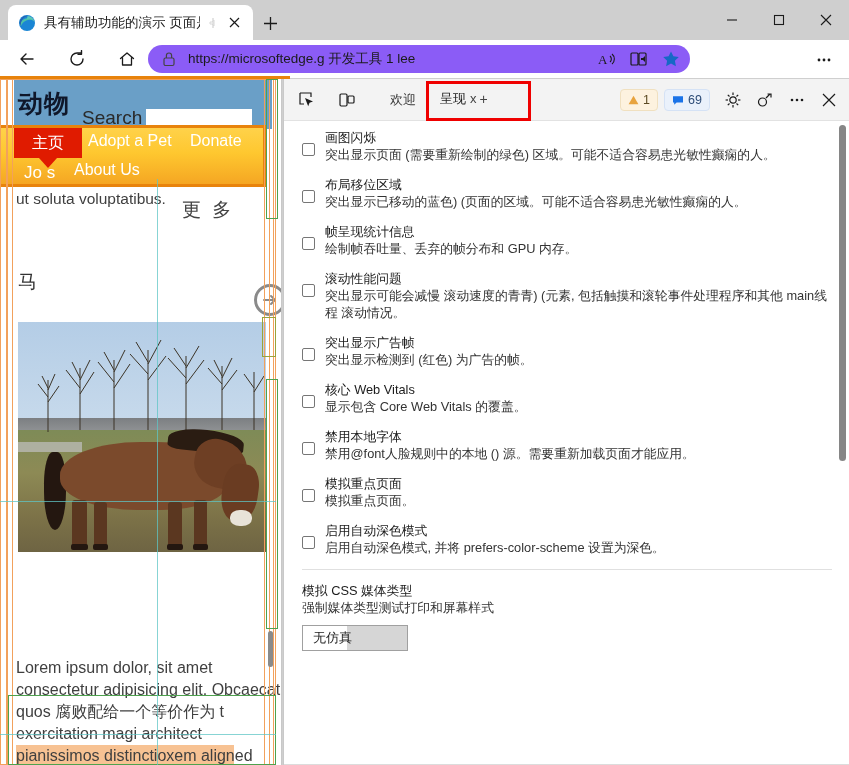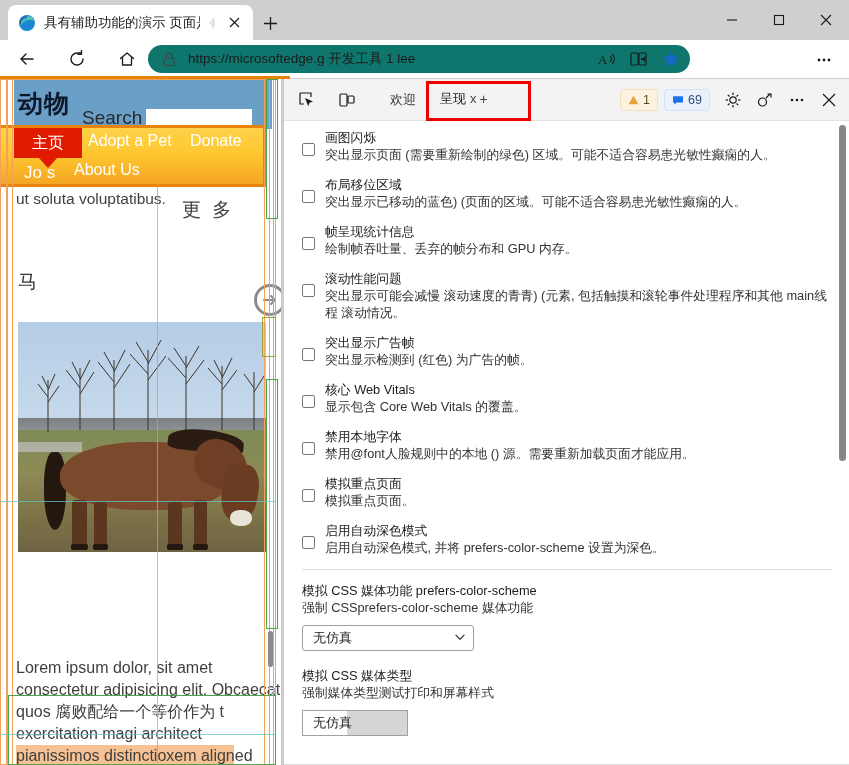--- a/index.html
+++ b/index.html
@@ -63,21 +63,21 @@
     display: flex; align-items: center;
   }
   .tb-btn {
     width: 34px; height: 30px; margin: 0 4px;
     display: flex; align-items: center; justify-content: center;
     border-radius: 5px;
   }
   .omnibox {
     position: absolute; left: 148px; top: 45px;
     width: 542px; height: 28px;
-    background: #0f766e; border-radius: 14px;
+    background: #8b5cf6; border-radius: 14px;
     display: flex; align-items: center; padding: 0 4px 0 12px;
   }
   .omnibox-lock { width: 18px; flex: 0 0 18px; display:flex; align-items:center; justify-content:center;}
   .omnibox-url {
     flex: 1 1 auto; font-size: 13.5px; color: #1b1b1b;
     margin-left: 10px; white-space: nowrap; overflow: hidden;
   }
   .omnibox-actions { display: flex; align-items: center; gap: 2px; }
   .omni-ico {
     width: 30px; height: 26px;
@@ -684,32 +684,20 @@
       <div class="opt">
         <div class="cb"></div>
         <div class="opt-texts">
           <div class="opt-title">启用自动深色模式</div>
           <div class="opt-desc">启用自动深色模式, 并将 prefers-color-scheme 设置为深色。</div>
         </div>
       </div>
 
       <div class="divider"></div>
 
-      <div class="sel-group">
-        <div class="sel-title">模拟 CSS 媒体功能 prefers-color-scheme</div>
-        <div class="sel-desc">强制 CSSprefers-color-scheme 媒体功能</div>
-        <div class="select">
-          <span>无仿真</span>
-          <span>
-            <svg width="12" height="12" viewBox="0 0 12 12">
-                <path d="M2 4.3 L6 8.3 L10 4.3" stroke="#444" stroke-width="1.3" fill="none" stroke-linecap="round" stroke-linejoin="round"></path>
-              </svg>
-          </span>
-        </div>
-      </div>
 
       <div class="sel-group">
         <div class="sel-title">模拟 CSS 媒体类型</div>
         <div class="sel-desc">强制媒体类型测试打印和屏幕样式</div>
         <div class="select plain">
           <span>无仿真</span>
         </div>
       </div>
 
       <div class="dt-bottom-rule"></div>

